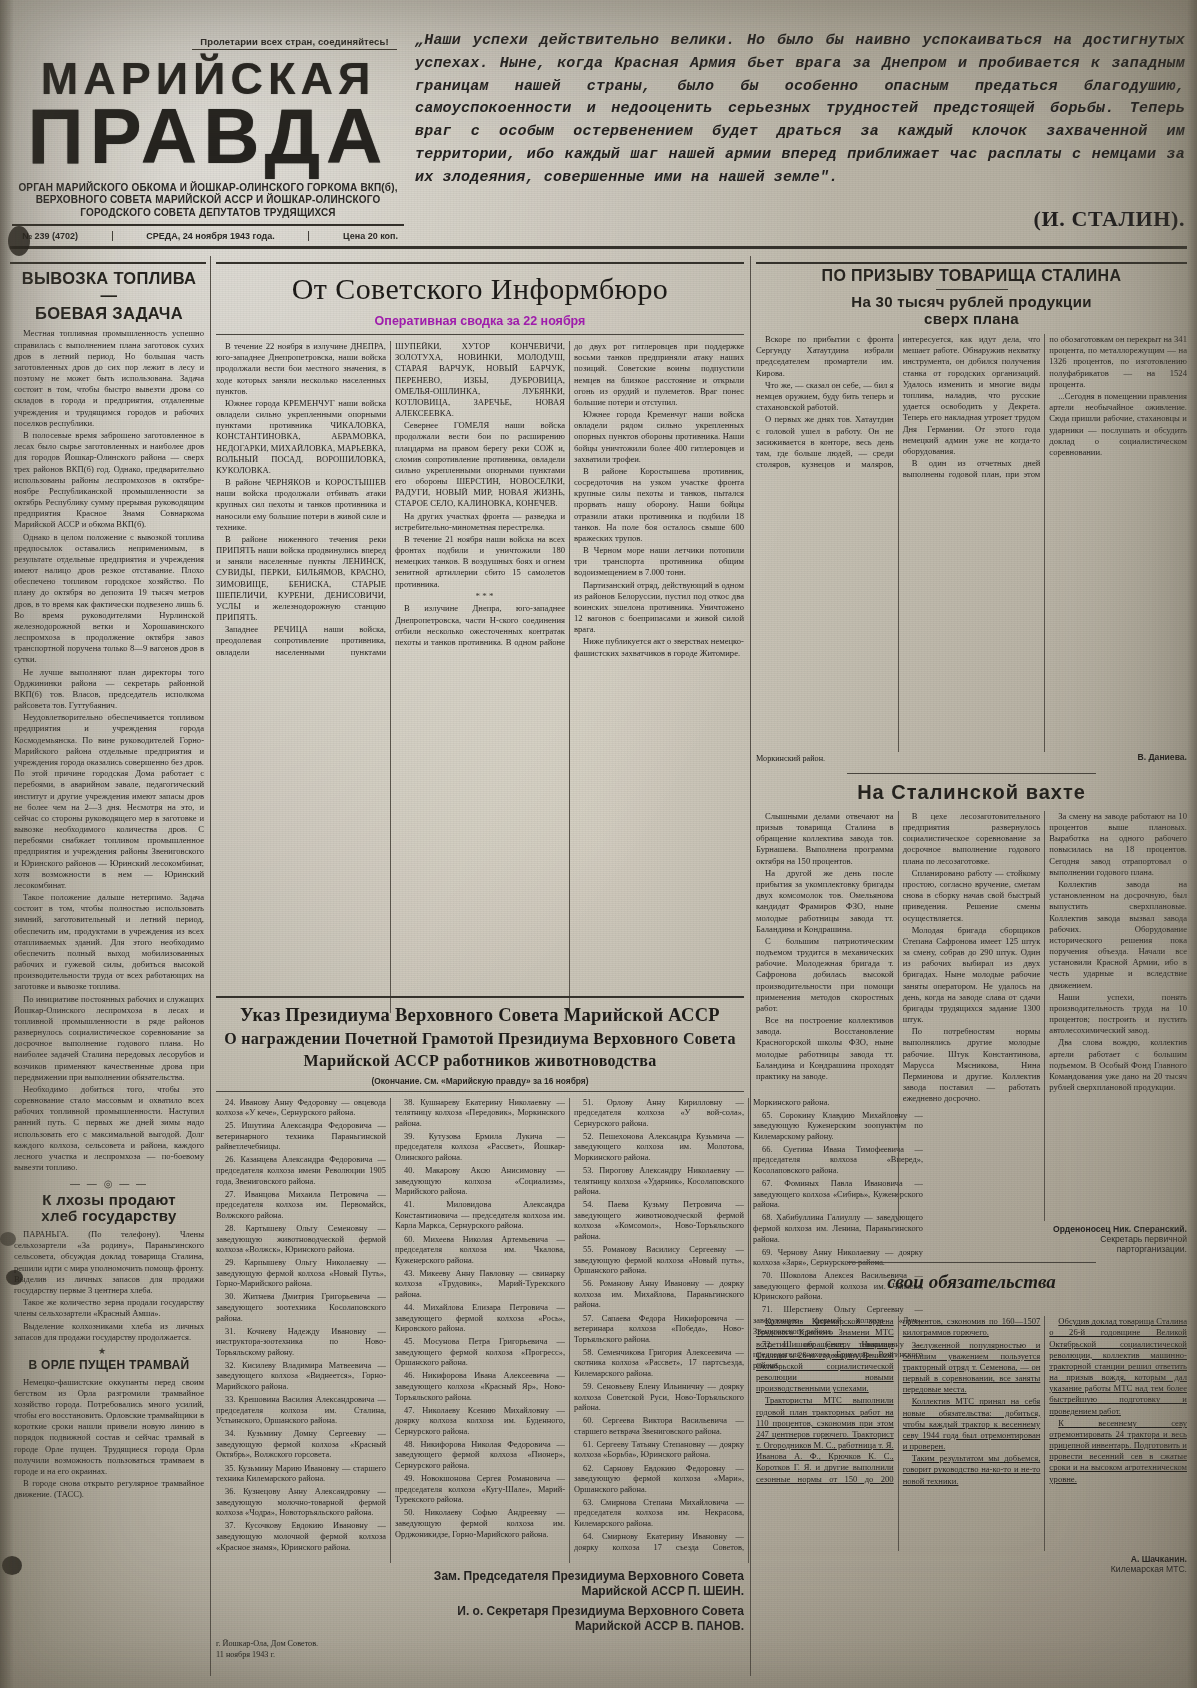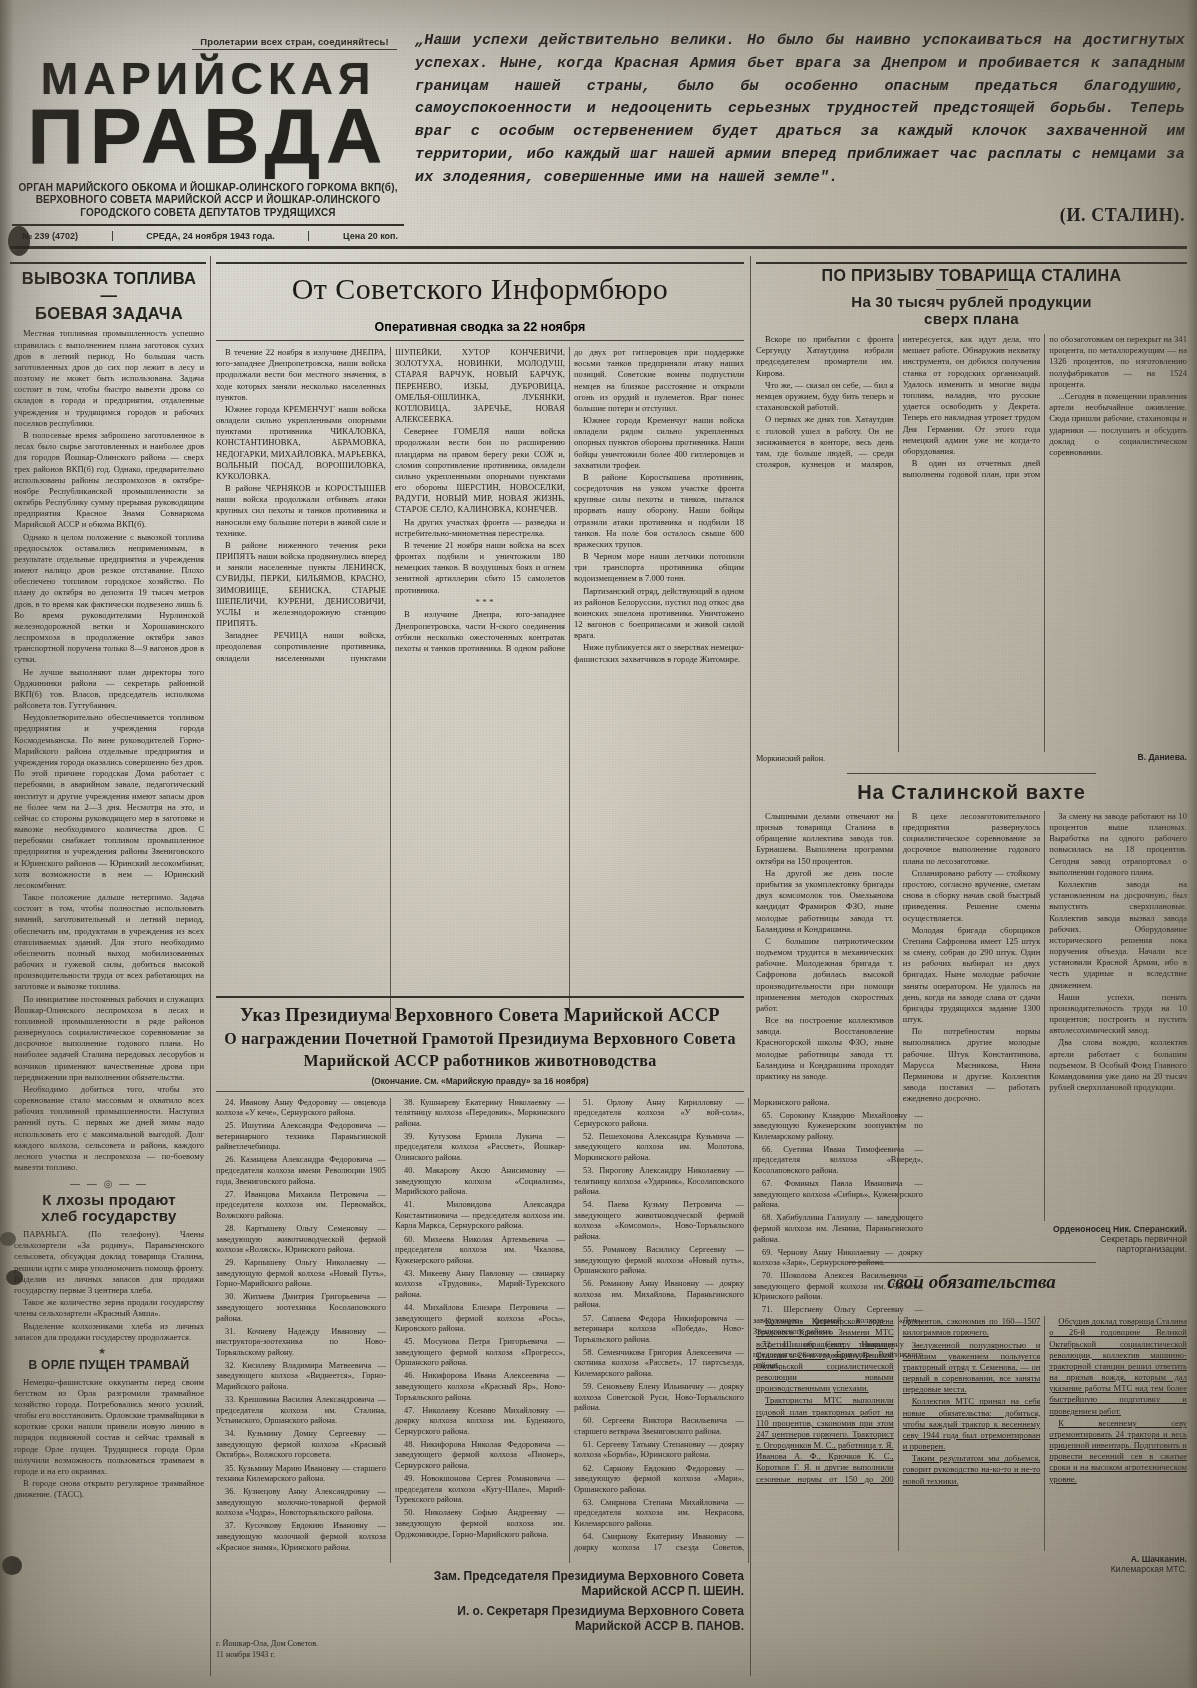--- a/index.html
+++ b/index.html
@@ -67,21 +67,21 @@
   
   .quote{
     position:absolute;left:415px;top:30px;width:770px;
   }
   .quote p{
     margin:0;font-family:Liberation Mono, monospace;font-style:italic;font-weight:700;
     font-size:15px;line-height:1.52;text-align:justify;color:#232120;
     letter-spacing:.2px;
   }
   .quote .sig{
-    text-align:right;font-style:normal;font-weight:700;font-size:18px;
+    text-align:right;font-style:normal;font-weight:700;font-size:22px;
     margin-top:12px;letter-spacing:.6px;font-family:"Liberation Serif",serif;
   }
 
   
   .rule-heavy{position:absolute;height:3px;background:#35322c;}
   .rule-thin{position:absolute;height:1px;background:#4a463f;}
   .vrule{position:absolute;width:1px;background:#57524a;}
 
   
   .col{position:absolute;}
@@ -100,21 +100,21 @@
   .h-left{font-size:16.5px;}
   .h-right1{font-size:16px;letter-spacing:.4px;}
   .h-right2{font-size:15px;margin-top:4px;}
   .h-small{font-size:15px;}
   .h-serif-big{
     font-family:"Liberation Serif",serif;font-size:30px;font-weight:400;
     letter-spacing:.4px;color:#1d1b18;
   }
   .h-sub{
     font-family:"Liberation Sans",sans-serif;font-weight:700;font-size:12.5px;
-    margin-top:14px;color:#000000;
+    margin-top:8px;color:#a21caf;
   }
   .h-ital{
     font-family:"Liberation Serif",serif;font-style:italic;font-weight:700;
     font-size:19px;line-height:1.12;color:#201e1a;
   }
   .h-decree{
     font-family:"Liberation Serif",serif;font-weight:700;font-size:18.5px;
     line-height:1.2;letter-spacing:.3px;color:#1f1d1a;
   }
   .h-decree2{font-size:16px;margin-top:3px;}

